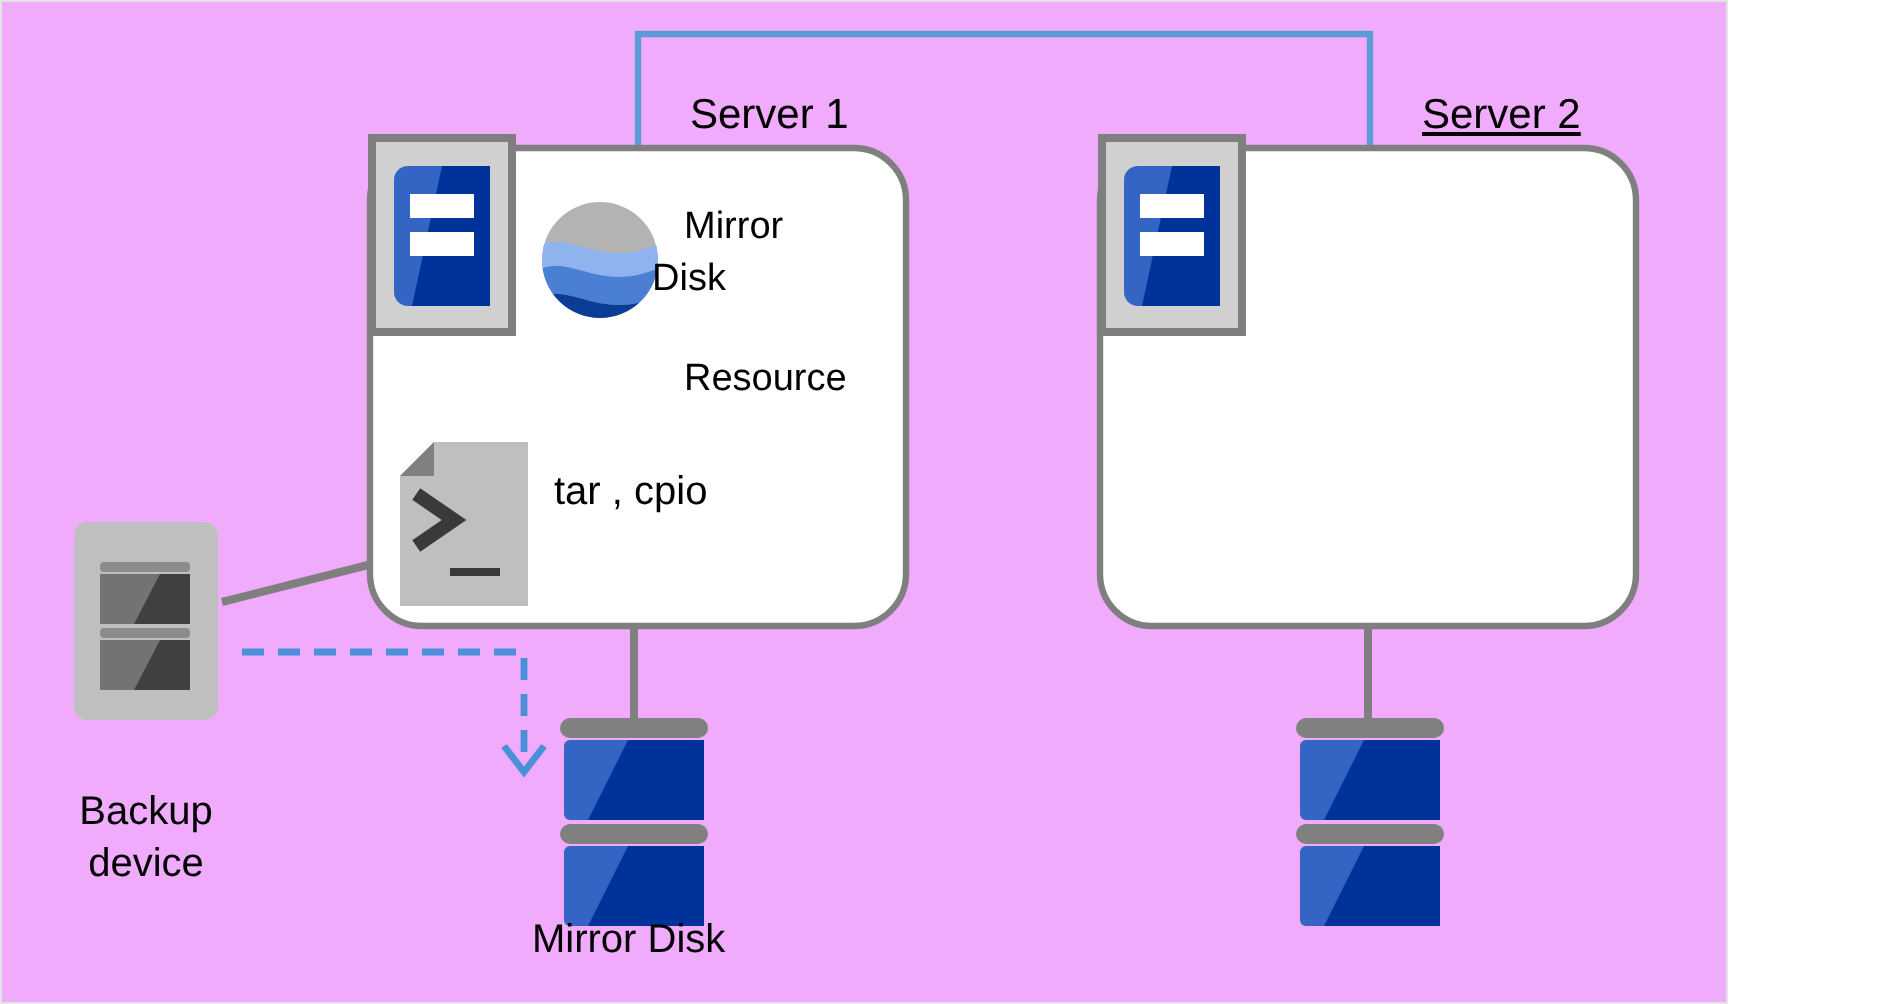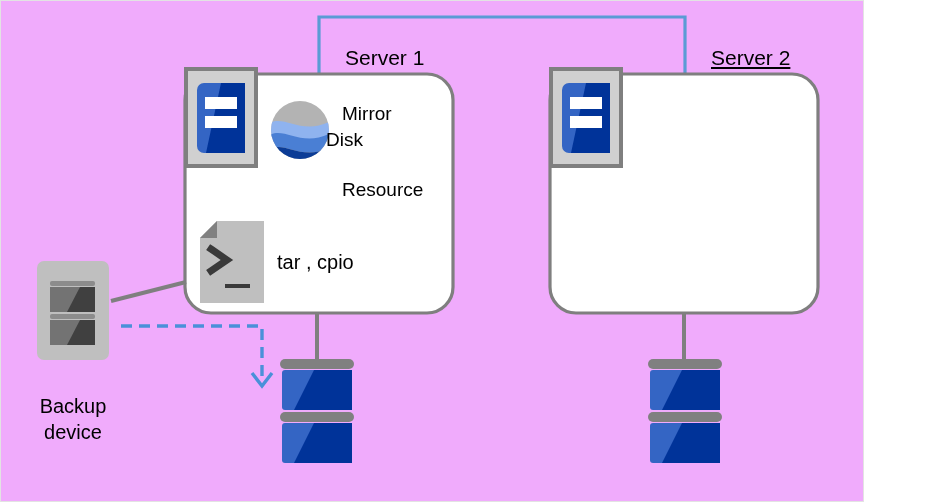--- a/index.html
+++ b/index.html
@@ -151,19 +151,20 @@
   </svg>
 
   <div class="lbl lbl-server" style="left:344px; top:45px;">Server 1</div>
 
   <div class="lbl lbl-server" style="left:710px; top:45px;text-decoration:underline;">Server 2</div>
 
   <div class="lbl lbl-res" style="left:341px; top:101px;">Mirror</div>
   <div class="lbl lbl-res" style="left:325px; top:127px;">Disk</div>
   <div class="lbl lbl-res" style="left:341px; top:153px;margin-top:24px;">Resource</div>
 
-  <div class="lbl lbl-tar" style="left:276px; top:250px;">tar , cpio</div>
+  <div class="lbl lbl-tar" style="left:276px; top:234px;">tar , cpio</div>
 
   <div class="lbl lbl-backup" style="left:-3px; top:394px;">Backup</div>
   <div class="lbl lbl-backup" style="left:-3px; top:420px;">device</div>
 
+  <div class="lbl lbl-mirror-disk" style="left:265px; top:458px;">Mirror Disk</div>
 
 </div>
 
 </body></html>

